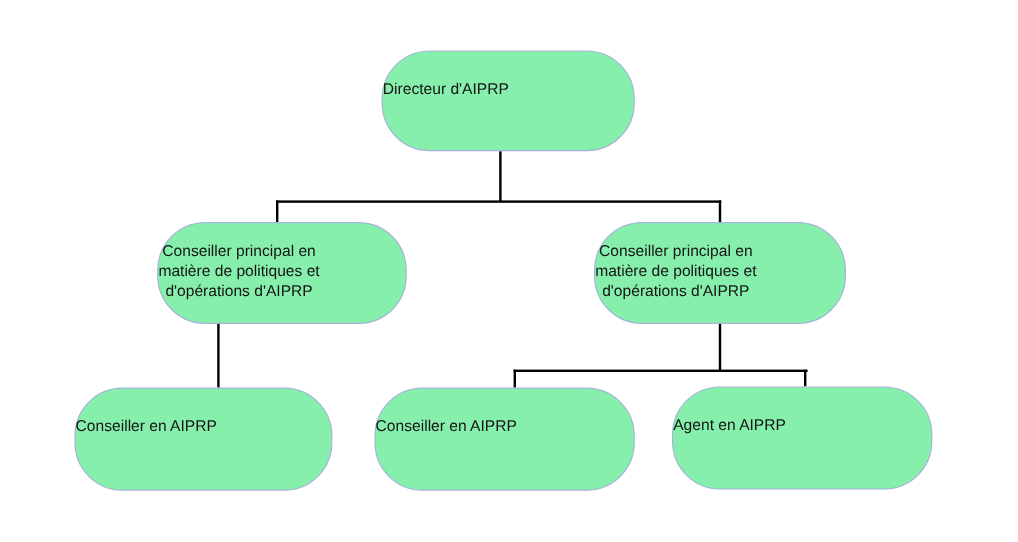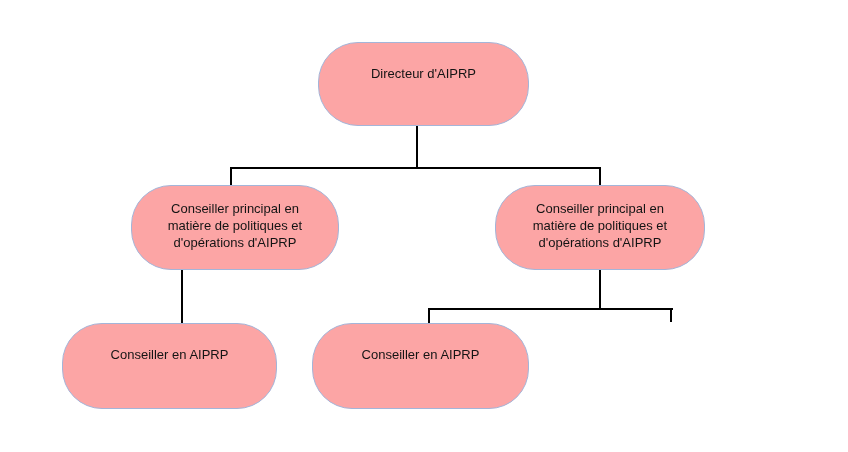--- a/index.html
+++ b/index.html
@@ -11,25 +11,25 @@
     position: relative;
     width: 848px;
     height: 452px;
     background: #ffffff;
     overflow: hidden;
     font-family: "Liberation Sans", sans-serif;
   }
   .node {
     position: absolute;
     box-sizing: border-box;
-    background: #fca5a5;
+    background: #86efac;
     border: 1px solid #a3b5d9;
     border-radius: 40px;
     display: flex;
-    justify-content: center;
+    justify-content: flex-start;
     text-align: center;
     font-size: 13px;
     line-height: 17px;
     color: #141414;
     white-space: pre-line;
   }
   
   .node-directeur        { left: 318px; top: 42px;  width: 211px; height: 84px; padding-top: 22px; }
   .node-cp-left          { left: 131px; top: 185px; width: 208px; height: 85px; padding-top: 14px; }
   .node-cp-right         { left: 495px; top: 185px; width: 210px; height: 85px; padding-top: 14px; }
@@ -83,14 +83,17 @@
   </div>
 
   <div class="node node-conseiller-left">
     <span>Conseiller en AIPRP</span>
   </div>
 
   <div class="node node-conseiller-mid">
     <span>Conseiller en AIPRP</span>
   </div>
 
+  <div class="node node-agent">
+    <span>Agent en AIPRP</span>
+  </div>
 
 </div>
 
 </body></html>

